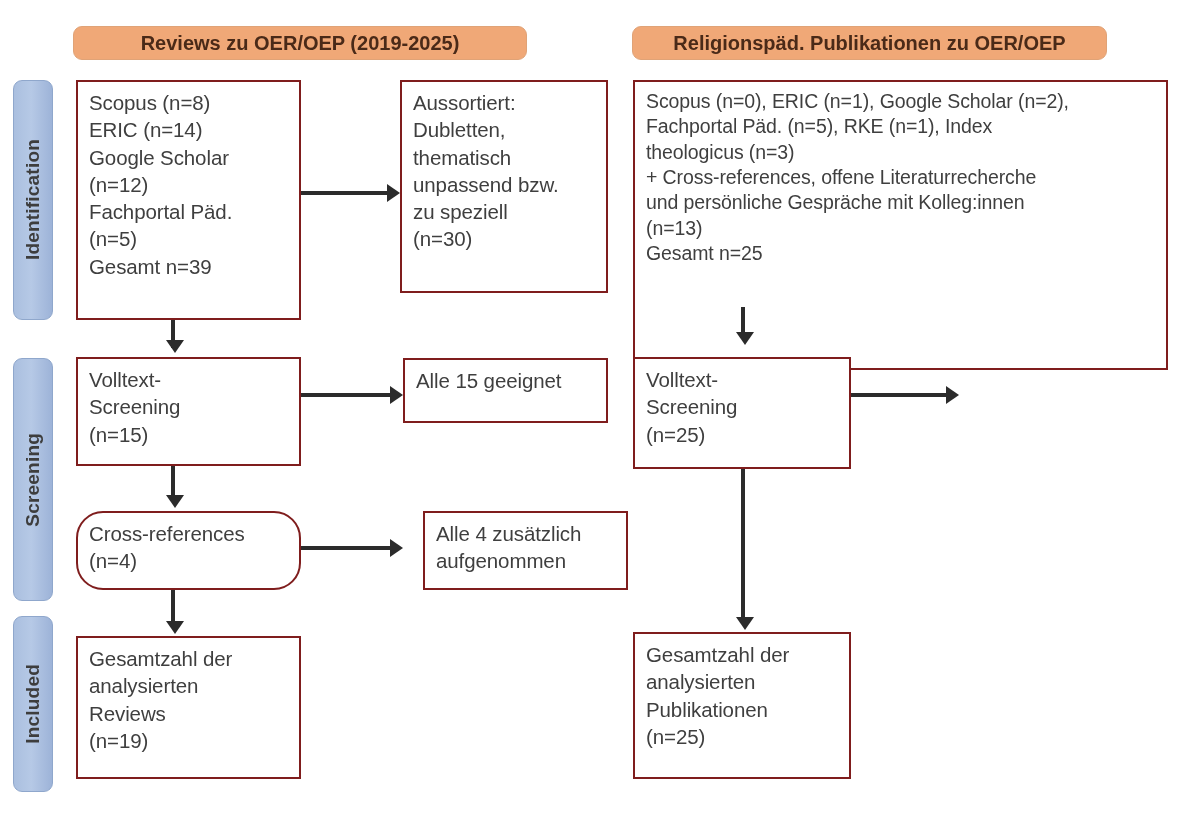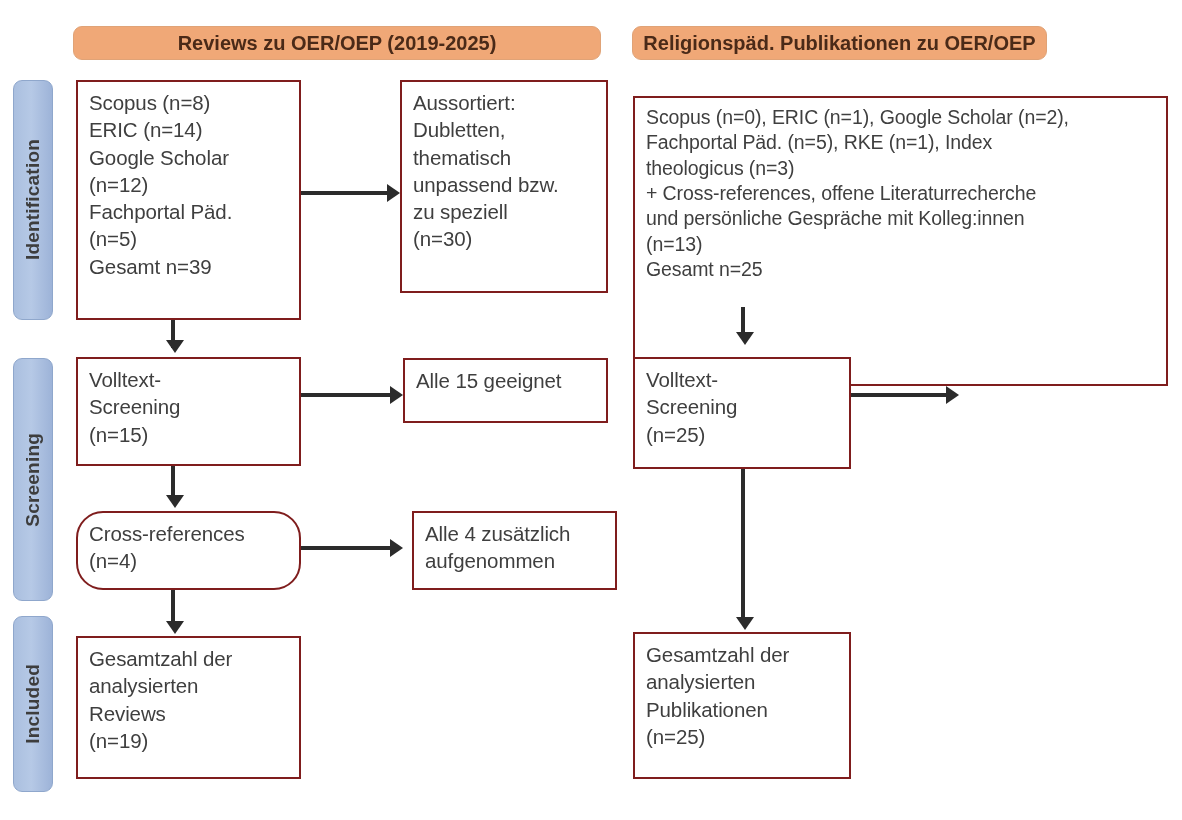--- a/index.html
+++ b/index.html
@@ -111,25 +111,25 @@
   </div>
 
   <div class="phase-pill" style="left:13px; top:358px; width:40px; height:243px;">
     <span>Screening</span>
   </div>
 
   <div class="phase-pill" style="left:13px; top:616px; width:40px; height:176px;">
     <span>Included</span>
   </div>
 
-  <div class="col-header" style="left:73px; top:26px; width:528px; height:34px;">
+  <div class="col-header" style="left:73px; top:26px; width:454px; height:34px;">
     <span>Reviews zu OER/OEP (2019-2025)</span>
   </div>
 
-  <div class="col-header" style="left:632px; top:26px; width:415px; height:34px;">
+  <div class="col-header" style="left:632px; top:26px; width:475px; height:34px;">
     <span>Religionspäd. Publikationen zu OER/OEP</span>
   </div>
 
   <div class="box" style="left:76px; top:80px; width:225px; height:240px;">
     <div class="txt">Scopus (n=8)
 ERIC (n=14)
 Google Scholar
 (n=12)
 Fachportal Päd.
 (n=5)
@@ -165,39 +165,39 @@
   <div class="arrow-right" style="left:390px; top:386px;"></div>
 
   <div class="vline" style="left:171px; top:466px; height:36px;"></div>
   <div class="arrow-down" style="left:166px; top:495px;"></div>
 
   <div class="box" style="left:76px; top:511px; width:225px; height:79px;border-radius:27px;">
     <div class="txt">Cross-references
 (n=4)</div>
   </div>
 
-  <div class="box" style="left:412px; top:511px; width:205px; height:79px;">
+  <div class="box" style="left:423px; top:511px; width:205px; height:79px;">
     <div class="txt">Alle 4 zusätzlich
 aufgenommen</div>
   </div>
 
   <div class="hline" style="left:301px; top:546px; width:91px;"></div>
   <div class="arrow-right" style="left:390px; top:539px;"></div>
 
   <div class="vline" style="left:171px; top:590px; height:38px;"></div>
   <div class="arrow-down" style="left:166px; top:621px;"></div>
 
   <div class="box" style="left:76px; top:636px; width:225px; height:143px;">
     <div class="txt">Gesamtzahl der
 analysierten
 Reviews
 (n=19)</div>
   </div>
 
-  <div class="box dense" style="left:633px; top:96px; width:535px; height:290px;">
+  <div class="box dense" style="left:633px; top:80px; width:535px; height:290px;">
     <div class="txt">Scopus (n=0), ERIC (n=1), Google Scholar (n=2),
 Fachportal Päd. (n=5), RKE (n=1), Index
 theologicus (n=3)
 + Cross-references, offene Literaturrecherche
 und persönliche Gespräche mit Kolleg:innen
 (n=13)
 Gesamt n=25</div>
   </div>
 
   <div class="vline" style="left:741px; top:307px; height:32px;"></div>

